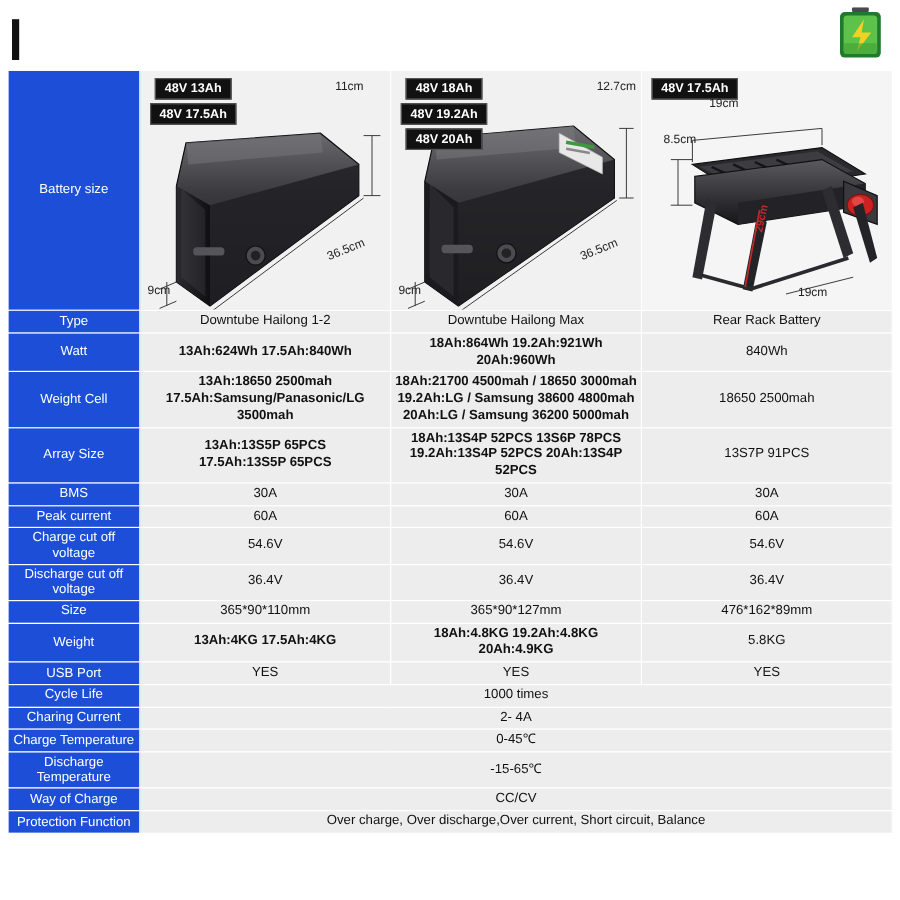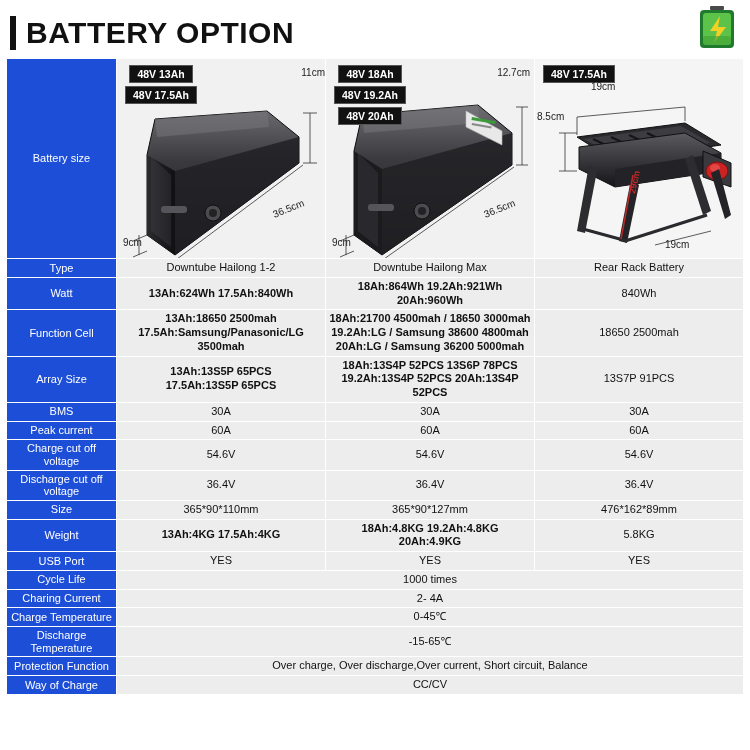--- a/index.html
+++ b/index.html
@@ -92,21 +92,20 @@
   
   td.merged { background:#ededed; }
 
   .footnote { line-height:1.2; }
 </style>
 </head>
 <body>
 
 <div class="header">
   <div class="title-bar"></div>
-  <div class="title">BATTERY OPTION</div>
   <svg class="batt-logo" viewBox="0 0 38 44">
     <rect x="12" y="0" width="14" height="4" rx="1" fill="#4a4a4a"></rect>
     <rect x="2" y="4" width="34" height="38" rx="4" fill="#1f7a2e"></rect>
     <rect x="5" y="7" width="28" height="32" rx="3" fill="#5dc24a"></rect>
     <polygon points="22,10 12,25 19,25 16,37 28,21 20,21" fill="#f2d024"></polygon>
     <rect x="5" y="30" width="28" height="9" rx="2" fill="#3f9f33" opacity="0.6"></rect>
   </svg>
 </div>
 
 <table class="spec">
@@ -145,21 +144,21 @@
         <polygon points="34,98 34,172 54,188 54,116" fill="#55555a" opacity="0.25"></polygon>
 
         <line x1="186" y1="54" x2="200" y2="54" stroke="#333" stroke-width="0.8"></line>
         <line x1="186" y1="104" x2="200" y2="104" stroke="#333" stroke-width="0.8"></line>
         <line x1="193" y1="54" x2="193" y2="104" stroke="#333" stroke-width="0.8"></line>
         <line x1="60" y1="200" x2="186" y2="106" stroke="#333" stroke-width="0.8"></line>
         <line x1="22" y1="176" x2="22" y2="196" stroke="#333" stroke-width="0.8"></line>
         <line x1="16" y1="182" x2="30" y2="176" stroke="#333" stroke-width="0.8"></line>
         <line x1="16" y1="198" x2="30" y2="192" stroke="#333" stroke-width="0.8"></line>
       </svg>
-      <div class="dimlabel" style="right:0; top:8px;">11cm</div>
+      <div class="dimlabel" style="right:22px; top:8px;">11cm</div>
       <div class="dimlabel rot" style="right:20px; bottom:44px;">36.5cm</div>
       <div class="dimlabel" style="left:6px; bottom:10px;">9cm</div>
     </td>
 
     <td class="imgcell">
       <div class="tagstack">
         <div class="tag">48V 18Ah</div><br>
         <div class="tag">48V 19.2Ah</div><br>
         <div class="tag">48V 20Ah</div>
       </div>
@@ -233,21 +232,21 @@
 
         <line x1="42" y1="58" x2="42" y2="76" stroke="#333" stroke-width="0.8"></line>
         <line x1="150" y1="48" x2="150" y2="62" stroke="#333" stroke-width="0.8"></line>
         <line x1="42" y1="58" x2="150" y2="48" stroke="#333" stroke-width="0.8"></line>
         <line x1="30" y1="74" x2="30" y2="112" stroke="#333" stroke-width="0.8"></line>
         <line x1="24" y1="74" x2="42" y2="74" stroke="#333" stroke-width="0.8"></line>
         <line x1="24" y1="112" x2="42" y2="112" stroke="#333" stroke-width="0.8"></line>
         <line x1="120" y1="186" x2="176" y2="172" stroke="#333" stroke-width="0.8"></line>
       </svg>
       <div class="dimlabel" style="left:56px; top:22px;">19cm</div>
-      <div class="dimlabel" style="left:2px; top:52px;">8.5cm</div>
+      <div class="dimlabel" style="left:18px; top:52px;">8.5cm</div>
       <div class="dimlabel" style="left:130px; bottom:8px;">19cm</div>
       <div class="dimlabel red" style="left:88px; top:118px; transform:rotate(-78deg); font-size:9px;">29cm</div>
     </td>
   </tr>
 
   <tr>
     <td class="label">Type</td>
     <td class="val">Downtube Hailong 1-2</td>
     <td class="val">Downtube Hailong Max</td>
     <td class="val">Rear Rack Battery</td>
@@ -259,21 +258,21 @@
       <div>13Ah:624Wh   17.5Ah:840Wh</div>
     </td>
     <td class="val b">
       <div>18Ah:864Wh   19.2Ah:921Wh</div>
       <div>20Ah:960Wh</div>
     </td>
     <td class="val">840Wh</td>
   </tr>
 
   <tr>
-    <td class="label">Function Cell</td>
+    <td class="label">Weight Cell</td>
     <td class="val b small">
       <div>13Ah:18650 2500mah</div>
       <div>17.5Ah:Samsung/Panasonic/LG 3500mah</div>
     </td>
     <td class="val b small">
       <div>18Ah:21700 4500mah / 18650 3000mah</div>
       <div>19.2Ah:LG / Samsung 38600 4800mah</div>
       <div>20Ah:LG / Samsung 36200 5000mah</div>
     </td>
     <td class="val">18650 2500mah</td>
@@ -360,23 +359,23 @@
     <td class="label small">Charge Temperature</td>
     <td class="val merged" colspan="3">0-45℃</td>
   </tr>
 
   <tr>
     <td class="label small">Discharge Temperature</td>
     <td class="val merged" colspan="3">-15-65℃</td>
   </tr>
 
   <tr>
+    <td class="label">Way of Charge</td>
+    <td class="val merged" colspan="3">CC/CV</td>
+  </tr>
+
+  <tr>
     <td class="label small">Protection Function</td>
     <td class="val merged footnote" colspan="3">Over charge, Over discharge,Over current, Short circuit,  Balance</td>
   </tr>
 
-  <tr>
-    <td class="label">Way of Charge</td>
-    <td class="val merged" colspan="3">CC/CV</td>
-  </tr>
-
 </tbody>
   </table>
 
 </body></html>

